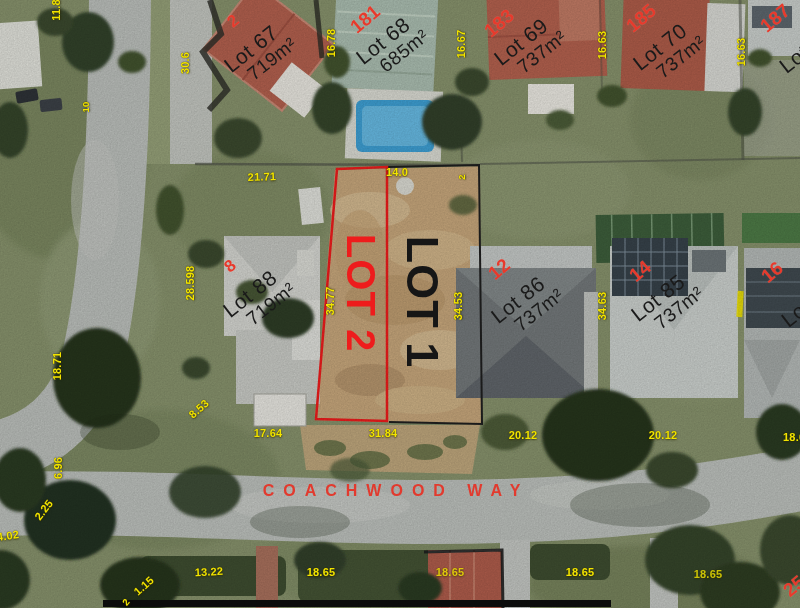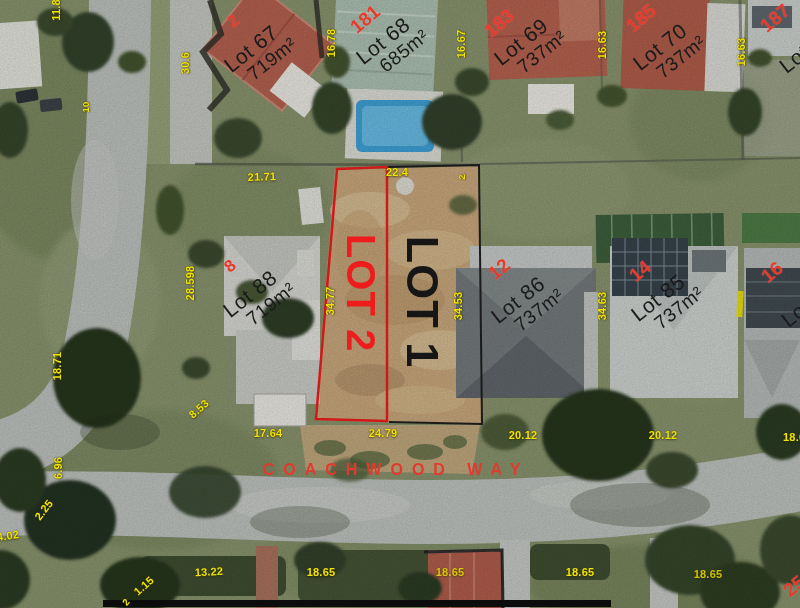--- a/index.html
+++ b/index.html
@@ -254,30 +254,30 @@
 </svg>
 
 <div class="lbl dim" style="left:56px;top:10px;--r:-90deg">11.8</div>
 <div class="lbl dim sm" style="left:86px;top:107px;--r:-90deg">10</div>
 <div class="lbl dim" style="left:185px;top:63px;--r:-90deg">30.6</div>
 <div class="lbl dim" style="left:331px;top:43px;--r:-90deg">16.78</div>
 <div class="lbl dim" style="left:461px;top:44px;--r:-90deg">16.67</div>
 <div class="lbl dim" style="left:602px;top:45px;--r:-90deg">16.63</div>
 <div class="lbl dim" style="left:741px;top:52px;--r:-90deg">16.63</div>
 <div class="lbl dim" style="left:262px;top:177px;--r:-2deg">21.71</div>
-<div class="lbl dim" style="left:397px;top:172px">22.4</div>
+<div class="lbl dim" style="left:397px;top:172px">14.0</div>
 <div class="lbl dim sm" style="left:462px;top:177px;--r:-90deg">2</div>
 <div class="lbl dim" style="left:190px;top:283px;--r:-90deg">28.598</div>
 <div class="lbl dim" style="left:330px;top:301px;--r:-90deg">34.77</div>
 <div class="lbl dim" style="left:458px;top:306px;--r:-90deg">34.53</div>
 <div class="lbl dim" style="left:602px;top:306px;--r:-90deg">34.63</div>
 <div class="lbl dim" style="left:57px;top:366px;--r:-90deg">18.71</div>
 <div class="lbl dim" style="left:199px;top:409px;--r:-42deg">8.53</div>
 <div class="lbl dim" style="left:268px;top:433px">17.64</div>
-<div class="lbl dim" style="left:383px;top:433px">24.79</div>
+<div class="lbl dim" style="left:383px;top:433px">31.84</div>
 <div class="lbl dim" style="left:523px;top:435px">20.12</div>
 <div class="lbl dim" style="left:663px;top:435px">20.12</div>
 <div class="lbl edge dim" style="left:783px;top:432px">18.65</div>
 <div class="lbl dim" style="left:58px;top:468px;--r:-90deg">6.96</div>
 <div class="lbl dim" style="left:44px;top:510px;--r:-52deg">2.25</div>
 <div class="lbl dim" style="left:8px;top:536px;--r:-8deg">4.02</div>
 <div class="lbl dim" style="left:144px;top:586px;--r:-42deg">1.15</div>
 <div class="lbl dim" style="left:209px;top:572px;--r:-3deg">13.22</div>
 <div class="lbl dim" style="left:321px;top:572px">18.65</div>
 <div class="lbl dim faded" style="left:450px;top:572px">18.65</div>
@@ -327,15 +327,15 @@
 <div class="lbl lotname" style="left:794px;top:59px;--r:-38deg">
   <span class="nm">Lot</span>
 </div>
 <div class="lbl lotname" style="left:796px;top:313px;--r:-38deg">
   <span class="nm">Lot</span>
 </div>
 
 <div id="lot2" class="lbl lotbig" style="left:361px;top:293px;--r:90deg">LOT 2</div>
 <div id="lot1" class="lbl lotbig" style="left:422px;top:302px;--r:90deg">LOT 1</div>
 
-<div class="lbl street" style="left:396px;top:470px">COACHWOOD WAY</div>
+<div class="lbl street" style="left:396px;top:491px">COACHWOOD WAY</div>
 
 </div>
 
 </body></html>

